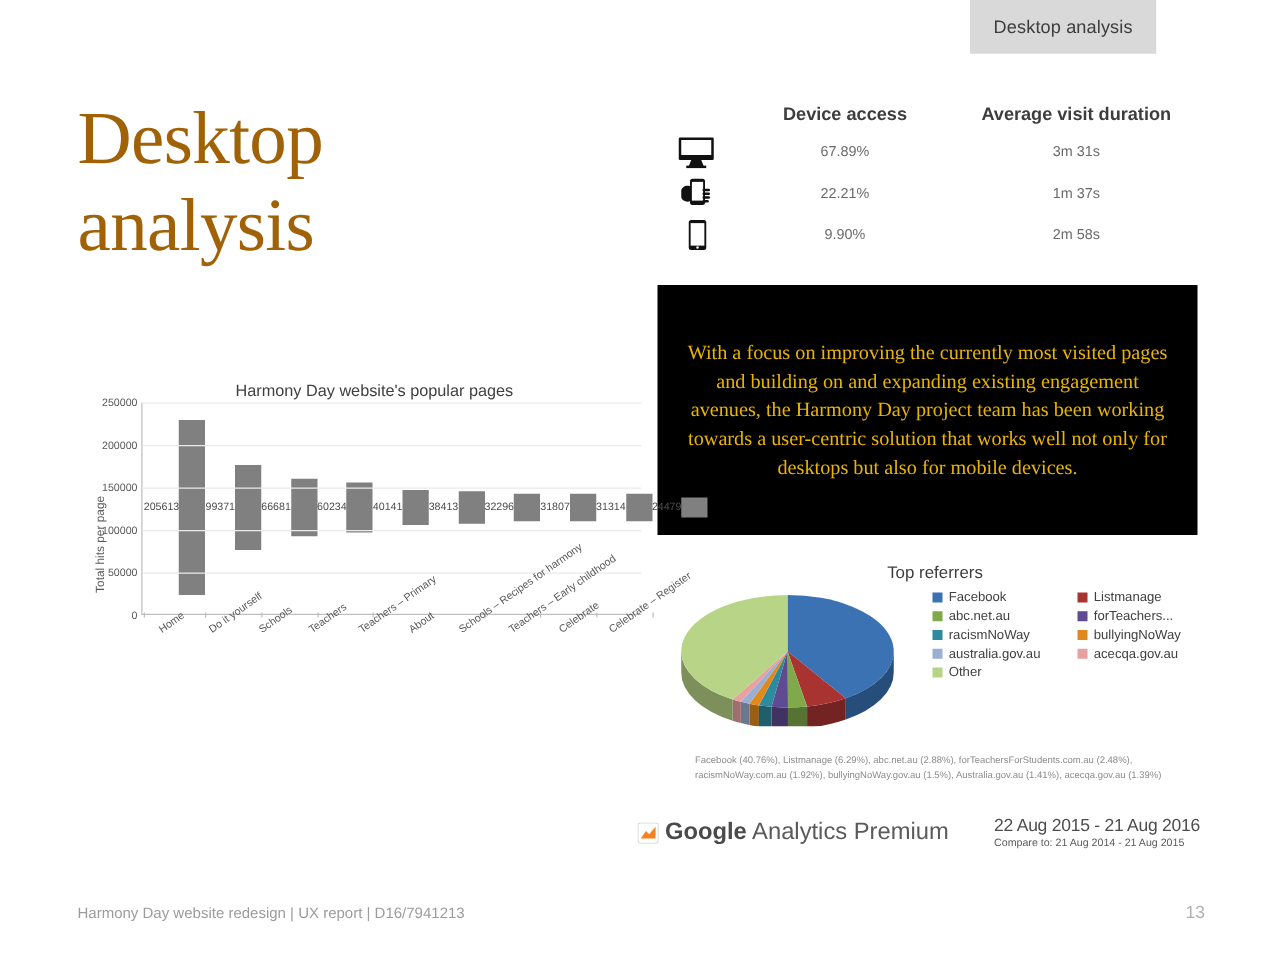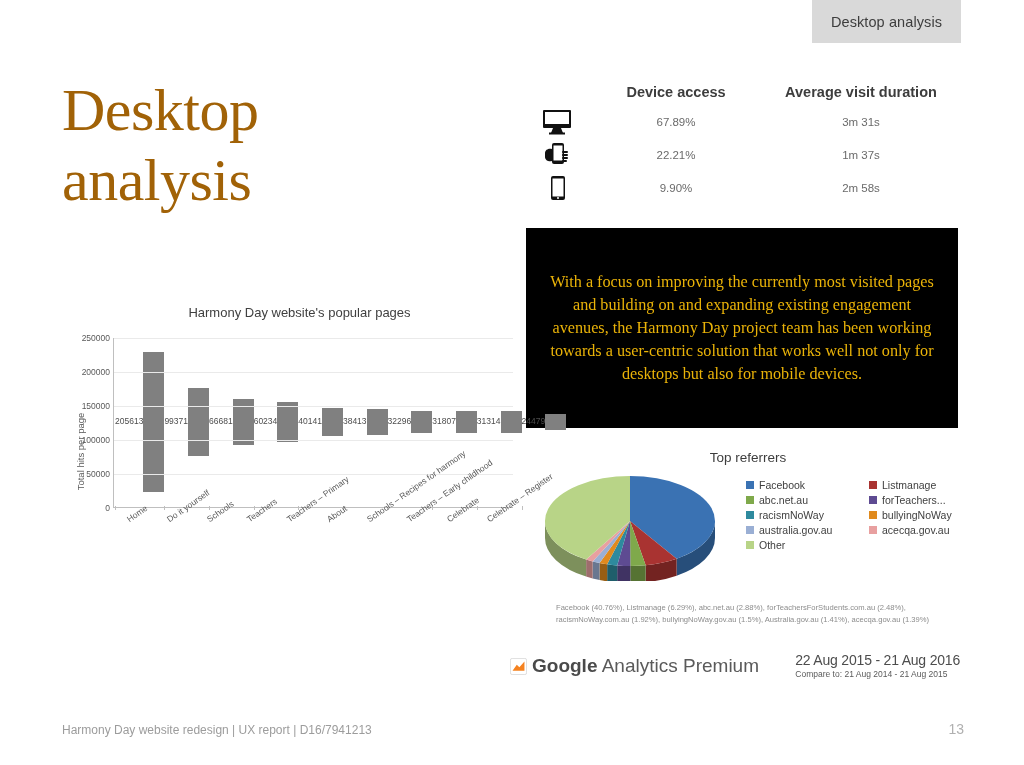--- a/index.html
+++ b/index.html
@@ -8,21 +8,21 @@
     background:#ffffff;
     font-family:"Liberation Sans", sans-serif;
     color:#404040;
     position:relative;
     overflow:hidden;
   }
   .slide{position:absolute;inset:0;}
 
   
   .header-tab{
-    position:absolute;left:812px;top:0;width:149px;height:43px;
+    position:absolute;left:776px;top:0;width:149px;height:43px;
     background:#d9d9d9;
     display:flex;align-items:center;justify-content:center;
   }
   .header-tab span{
     font-size:14.5px;color:#3d3d3d;letter-spacing:.1px;
   }
 
   
   .big-title{
     position:absolute;left:62px;top:76px;width:420px;
@@ -63,21 +63,21 @@
   }
   .callout p{
     margin:0;color:#eab308;text-align:center;
     font-family:"Liberation Serif", serif;
     font-size:16.2px;line-height:1.42;
   }
 
   
   .bar-chart{position:absolute;left:62px;top:305px;width:455px;height:310px;}
   .bar-chart-title{
-    text-align:center;font-size:13px;color:#404040;margin-bottom:18px;
+    text-align:center;font-size:13px;color:#404040;margin-bottom:2px;
     padding-left:20px;
   }
   .bc-body{position:relative;width:455px;height:270px;}
   .y-axis-label{
     position:absolute;left:-20px;top:108px;
     transform:rotate(-90deg);transform-origin:center;
     font-size:9.5px;color:#595959;white-space:nowrap;
   }
   .ytick{
     position:absolute;right:0;font-size:8.5px;color:#595959;
@@ -111,21 +111,21 @@
     transform:rotate(-35deg);transform-origin:left top;
   }
 
   
   .pie-block{position:absolute;left:528px;top:450px;width:440px;height:200px;}
   .pie-title{text-align:center;font-size:13.5px;color:#3d3d3d;margin-bottom:4px;}
   .pie-flex{display:flex;align-items:flex-start;}
   .pie-svg-wrap{width:200px;height:112px;margin-left:6px;}
   .legend{
     display:grid;grid-template-columns:108px 100px;
-    gap:3px 15px;margin-left:12px;margin-top:10px;
+    gap:3px 8px;margin-left:12px;margin-top:3px;
   }
   .legend-item{display:flex;align-items:center;font-size:10.5px;color:#404040;}
   .swatch{width:8px;height:8px;margin-right:5px;flex:none;}
   .legend-other{grid-column:1 / span 2;}
   .pie-caption{
     position:absolute;left:28px;top:152px;width:400px;
     font-size:7.6px;line-height:1.55;color:#8c8c8c;
   }
 
   

